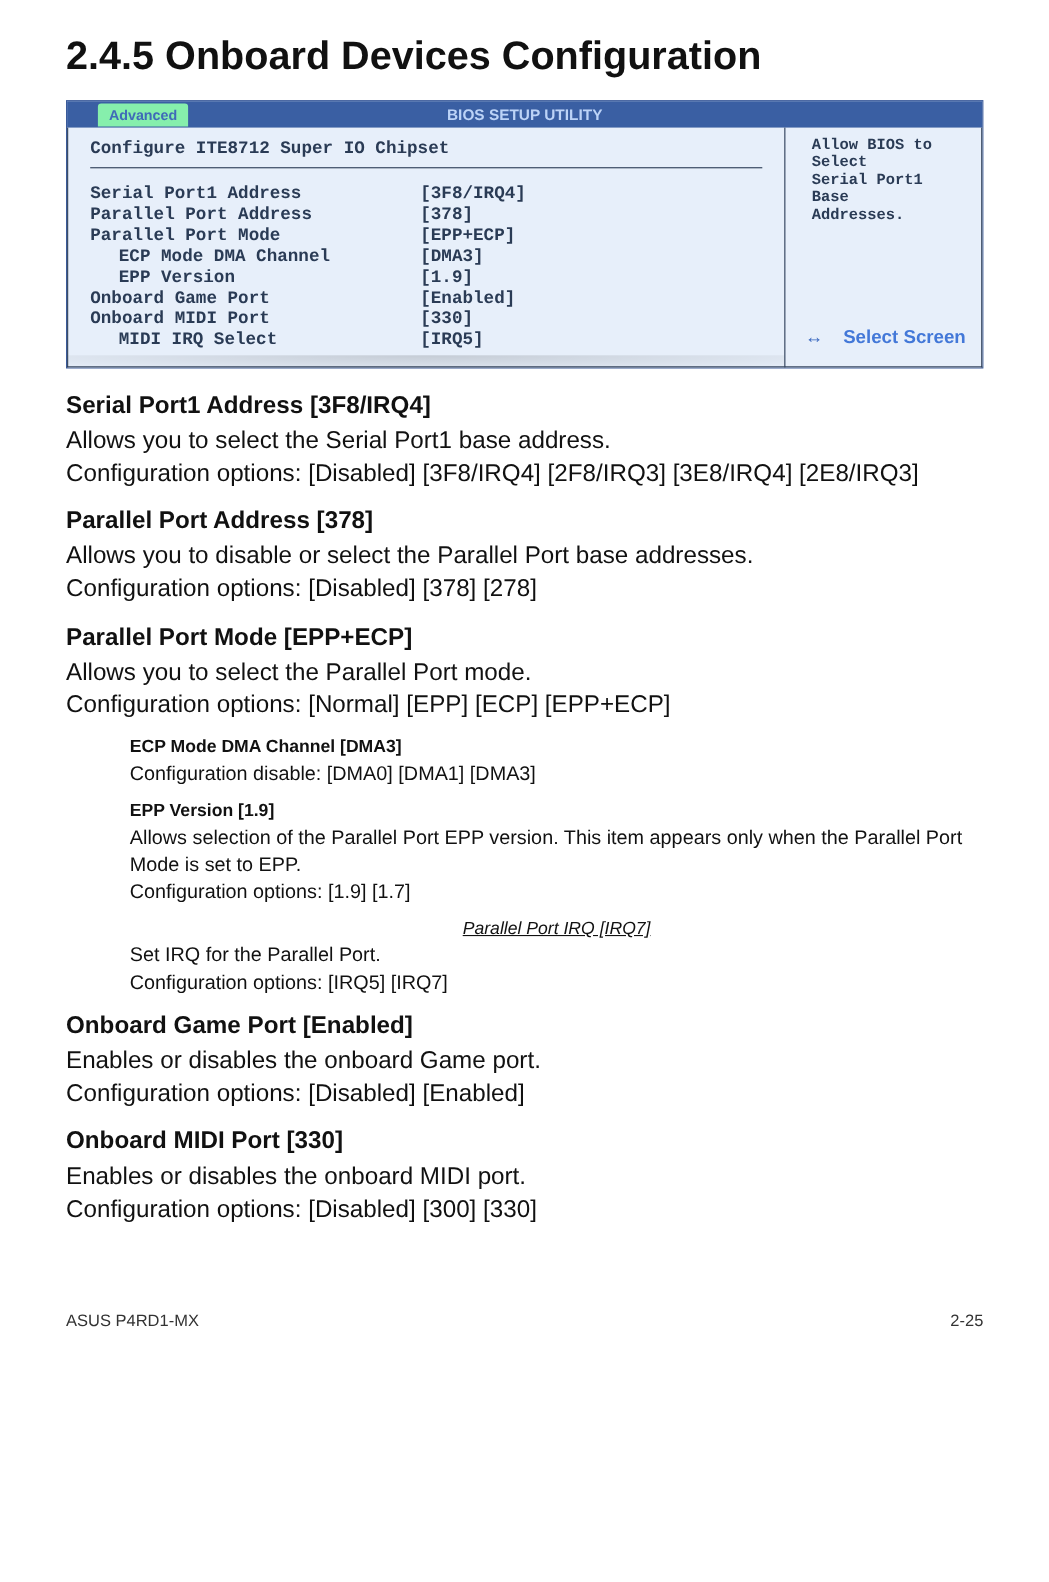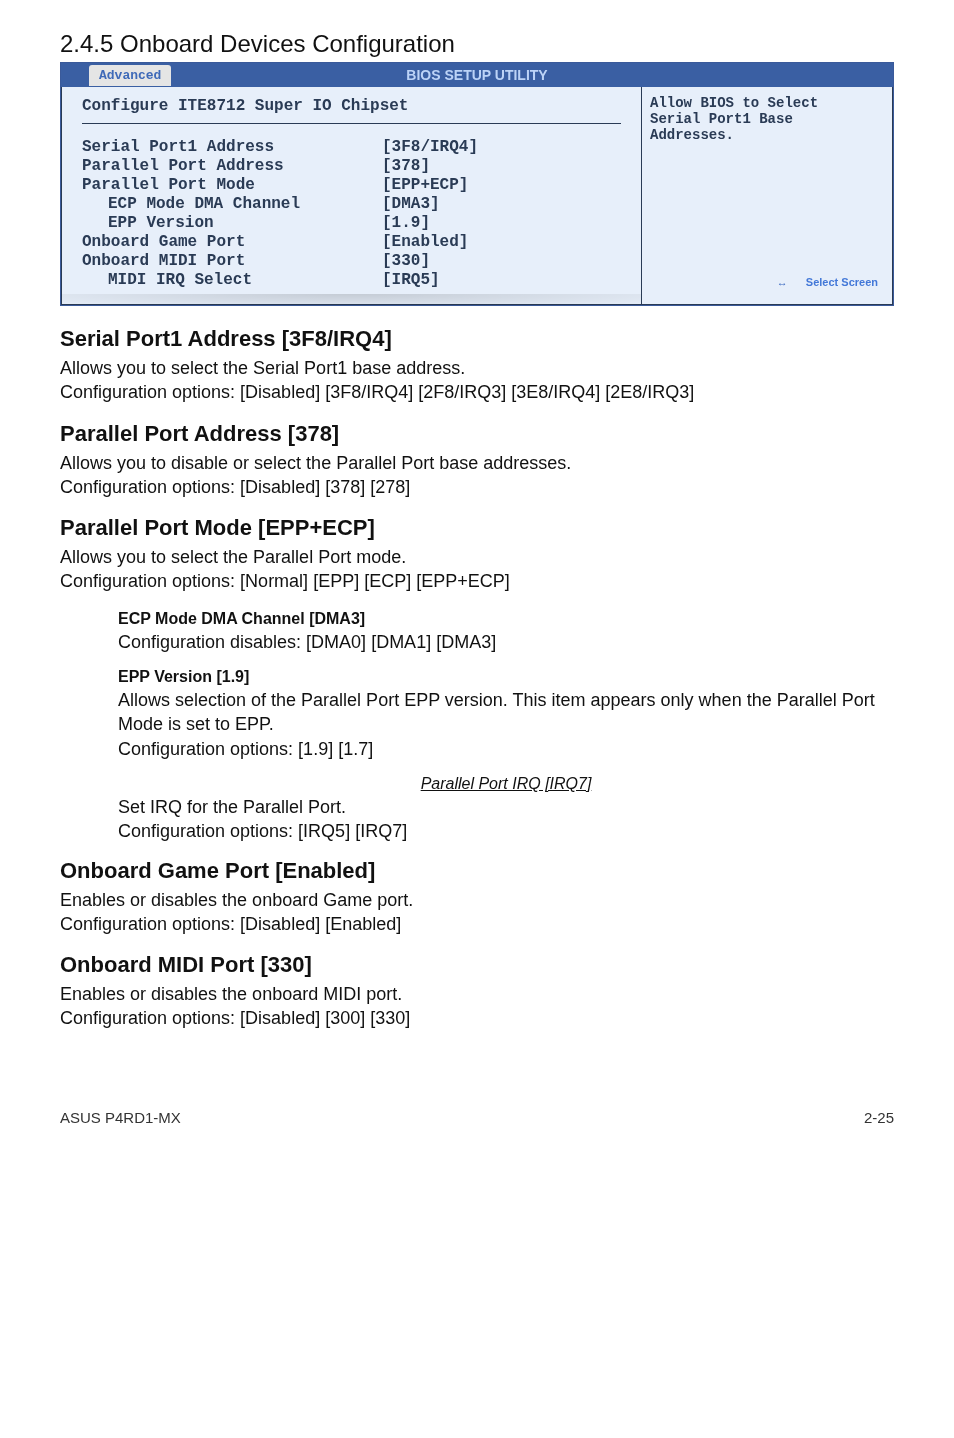--- a/index.html
+++ b/index.html
@@ -8,40 +8,40 @@
       box-sizing: border-box;
     }
     body {
       font-family: Arial, Helvetica, sans-serif;
       background: #fff;
       width: 954px;
       padding: 30px 60px;
       color: #111;
     }
     .section-title {
-      font-size: 24px;
-      font-weight: normal;
-      margin-bottom: 4px;
+      font-size: 36px;
+      font-weight: bold;
+      margin-bottom: 19px;
     }
     .bios-util {
       border: 1px solid #3a5a9a;
       width: 100%;
       margin-bottom: 20px;
     }
     .bios-header {
       background: #3a5fa3;
       display: flex;
       align-items: center;
       height: 24px;
       position: relative;
     }
     .bios-tab {
-      background: #e5e5e5;
+      background: #86efac;
       color: #3f6ab8;
-      font-family: Liberation Mono, monospace;
+      font-family: Liberation Sans, sans-serif;
       font-size: 13px;
       font-weight: bold;
       padding: 3px 10px;
       margin-left: 28px;
       border-radius: 3px 3px 0 0;
       filter: blur(0.4px);
     }
     .bios-title {
       position: absolute;
       left: 50%;
@@ -86,56 +86,56 @@
       display: flex;
       margin: 1px 0;
     }
     .bios-row .label {
       width: 300px;
     }
     .bios-row .indent {
       padding-left: 26px;
     }
     .bios-right {
-      width: 252px;
+      width: 180px;
       border: 1px solid #2a3b55;
       border-top: none;
-      padding: 8px 8px;
+      padding: 8px 24px;
       font-family: 'Courier New', monospace;
       font-size: 14px;
       font-weight: bold;
       color: #2a3b55;
       position: relative;
     }
     .bios-right .help-text {
       margin-bottom: 60px;
     }
     .bios-right .nav-hint {
       position: absolute;
       bottom: 16px;
       right: 14px;
       color: #4378d8;
       font-family: Verdana, Arial, sans-serif;
-      font-size: 11px;
+      font-size: 17px;
       filter: blur(0.4px);
     }
     .bios-right .arrows {
       color: #3766bf;
       display: inline-block;
       margin-right: 18px;
       font-family: Arial, sans-serif;
     }
     .subsection-title {
       font-size: 22px;
       font-weight: bold;
       margin-top: 8px;
       margin-bottom: 4px;
     }
     .body-text {
-      font-size: 18px;
+      font-size: 22px;
       line-height: 1.35;
       margin-bottom: 16px;
     }
     .sub-item {
       padding-left: 58px;
       margin-bottom: 14px;
     }
     .sub-item .item-title {
       font-size: 16px;
       font-weight: bold;
@@ -228,21 +228,21 @@
 <h3 class="subsection-title">Parallel Port Address [378]</h3>
 <p class="body-text" style="white-space:pre-line">Allows you to disable or select the Parallel Port base addresses.
 Configuration options: [Disabled] [378] [278]</p>
 
 <h3 class="subsection-title">Parallel Port Mode [EPP+ECP]</h3>
 <p class="body-text" style="white-space:pre-line">Allows you to select the Parallel Port  mode.
 Configuration options: [Normal] [EPP] [ECP] [EPP+ECP]</p>
 
 <div class="sub-item">
   <div class="item-title">ECP Mode DMA Channel [DMA3]</div>
-  <div class="item-body">Configuration disables: [DMA0] [DMA1] [DMA3]</div>
+  <div class="item-body">Configuration disable: [DMA0] [DMA1] [DMA3]</div>
 </div>
 
 <div class="sub-item">
   <div class="item-title">EPP Version [1.9]</div>
   <div class="item-body" style="white-space:pre-line">Allows selection of the Parallel Port EPP version. This item appears only when the Parallel Port Mode is set to EPP.
 Configuration options: [1.9] [1.7]</div>
 </div>
 
 <div class="sub-item">
   <div class="item-title underline">Parallel Port IRQ [IRQ7]</div>

